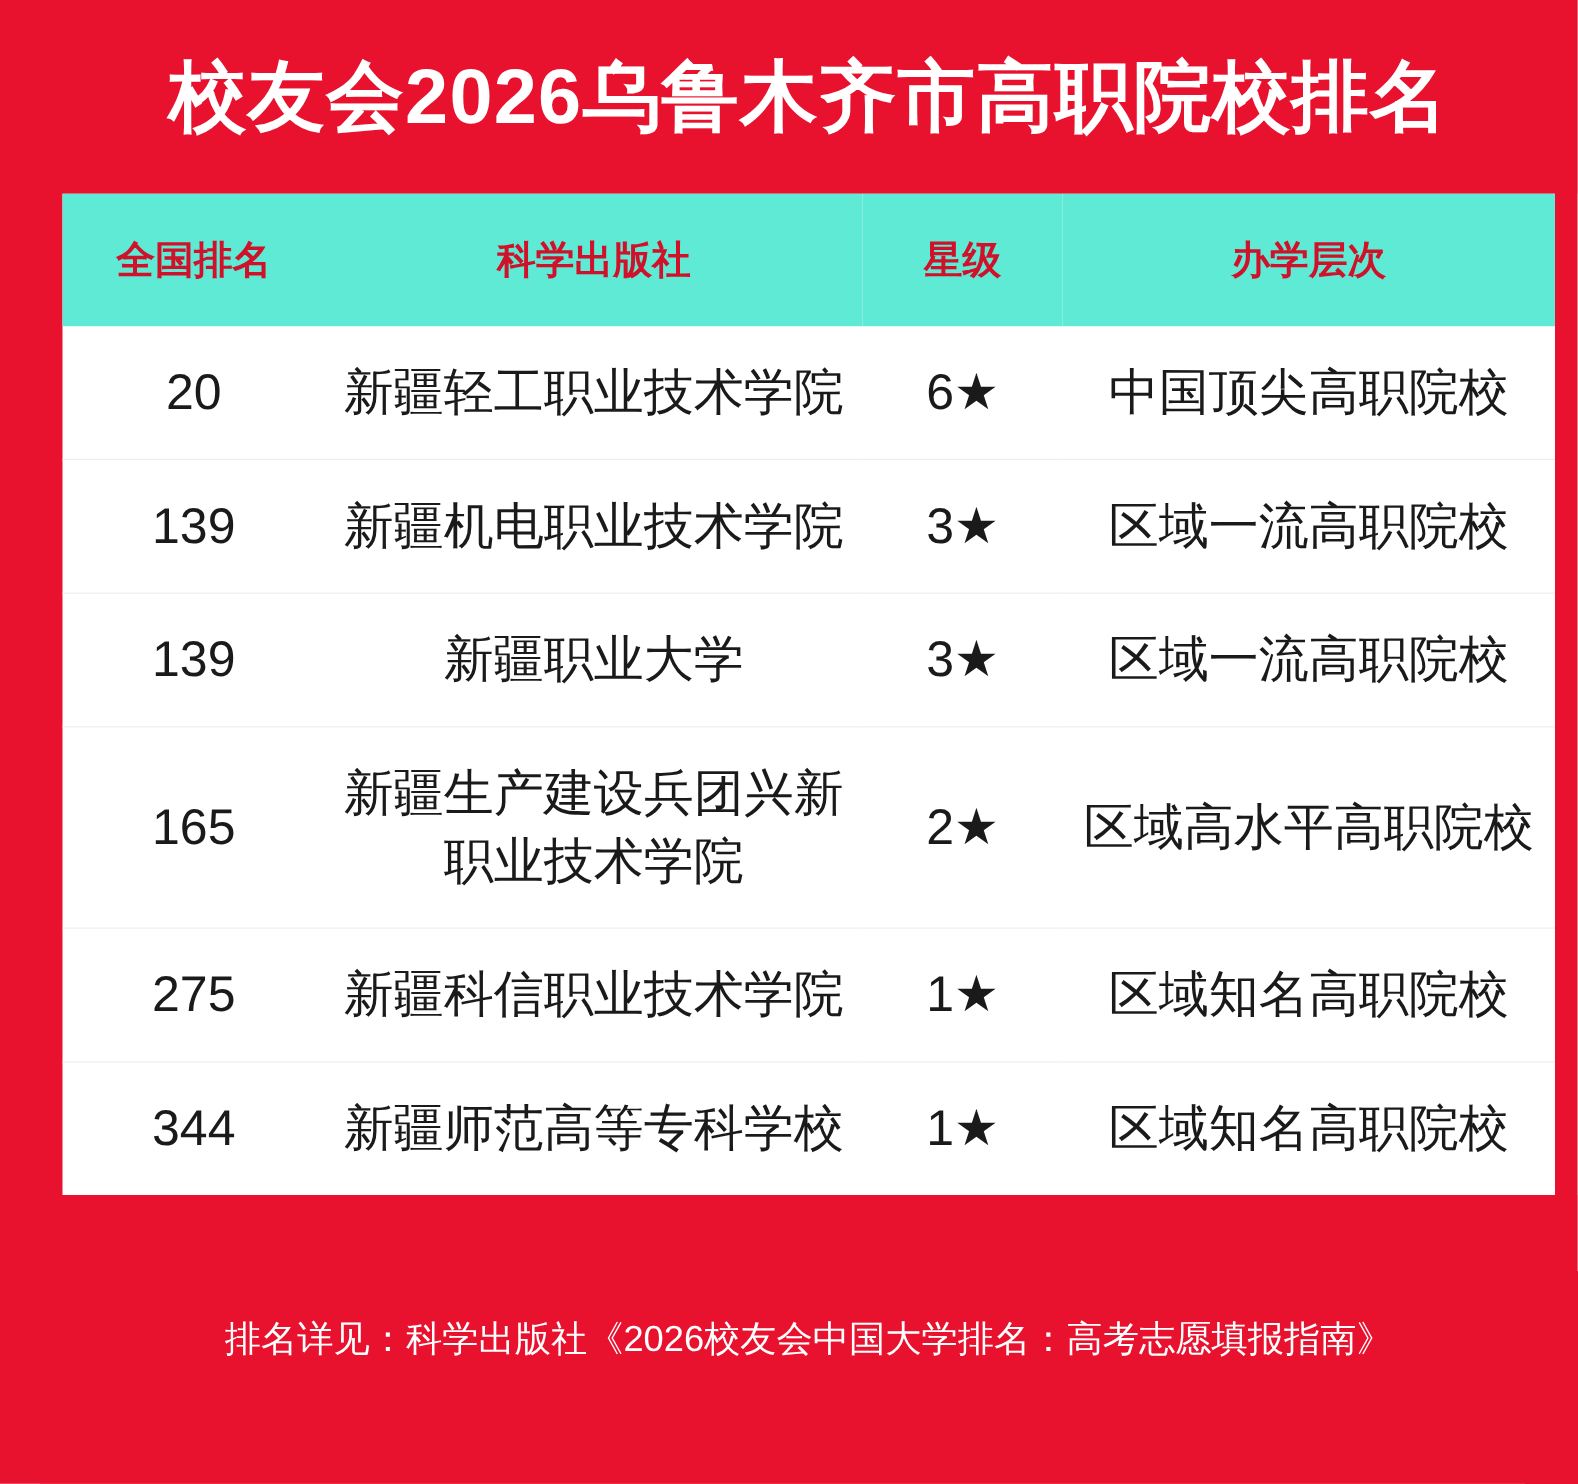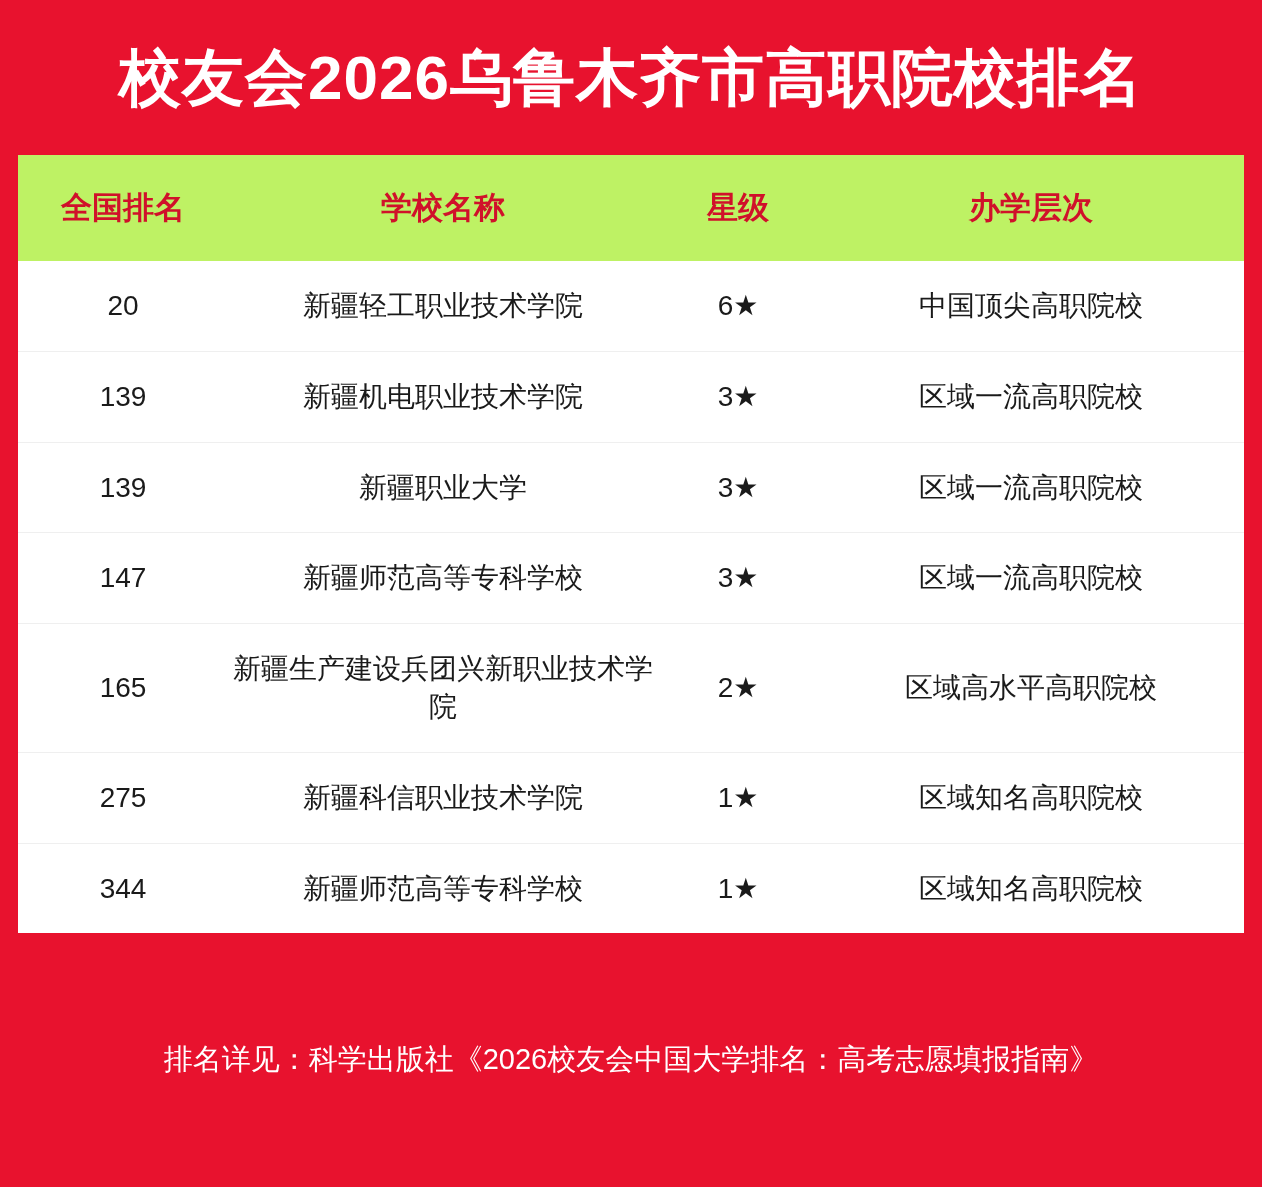--- a/index.html
+++ b/index.html
@@ -12,20 +12,21 @@
     background: #E8122E;
     font-family: "Liberation Sans", "DejaVu Sans", sans-serif;
     overflow: hidden;
   }
   .page {
     width: 1262px;
     height: 1187px;
     display: flex;
     flex-direction: column;
     box-sizing: border-box;
+    padding-left: 32px;
   }
   .title-bar {
     height: 155px;
     display: flex;
     align-items: center;
     justify-content: center;
     background: #E8122E;
   }
   .title-text {
     color: #FFFFFF;
@@ -39,32 +40,32 @@
     margin: 0 18px;
     background: #FFFFFF;
     flex: 0 0 auto;
   }
   table.rank-table {
     width: 100%;
     border-collapse: collapse;
     table-layout: fixed;
   }
   table.rank-table thead tr {
-    background: #bef264;
+    background: #5eead4;
     margin-left: 20px;
   }
   table.rank-table thead th {
     color: #D0112A;
     font-size: 31px;
     font-weight: bold;
     padding: 32px 0;
     text-align: center;
   }
   table.rank-table tbody td {
-    font-size: 28px;
+    font-size: 40px;
     color: #1A1A1A;
     text-align: center;
     padding: 26px 4px;
     border-bottom: 1px solid #EFEFEF;
     line-height: 1.35;
   }
   table.rank-table tbody tr:last-child td {
     border-bottom: none;
   }
   .col-rank { width: 210px; }
@@ -93,47 +94,41 @@
 
   <div class="title-bar">
     <div class="title-text">校友会2026乌鲁木齐市高职院校排名</div>
   </div>
 
   <div class="table-wrap">
     <table class="rank-table">
       <thead>
         <tr>
           <th class="col-rank">全国排名</th>
-          <th class="col-name">学校名称</th>
+          <th class="col-name">科学出版社</th>
           <th class="col-star">星级</th>
           <th class="col-level">办学层次</th>
         </tr>
       </thead>
       <tbody>
         <tr>
           <td>20</td>
           <td class="cell-name">新疆轻工职业技术学院</td>
           <td>6★</td>
           <td>中国顶尖高职院校</td>
         </tr>
         <tr>
           <td>139</td>
           <td class="cell-name">新疆机电职业技术学院</td>
           <td>3★</td>
           <td>区域一流高职院校</td>
         </tr>
         <tr>
           <td>139</td>
           <td class="cell-name">新疆职业大学</td>
-          <td>3★</td>
-          <td>区域一流高职院校</td>
-        </tr>
-        <tr>
-          <td>147</td>
-          <td class="cell-name">新疆师范高等专科学校</td>
           <td>3★</td>
           <td>区域一流高职院校</td>
         </tr>
         <tr>
           <td>165</td>
           <td class="cell-name">新疆生产建设兵团兴新职业技术学院</td>
           <td>2★</td>
           <td>区域高水平高职院校</td>
         </tr>
         <tr>

